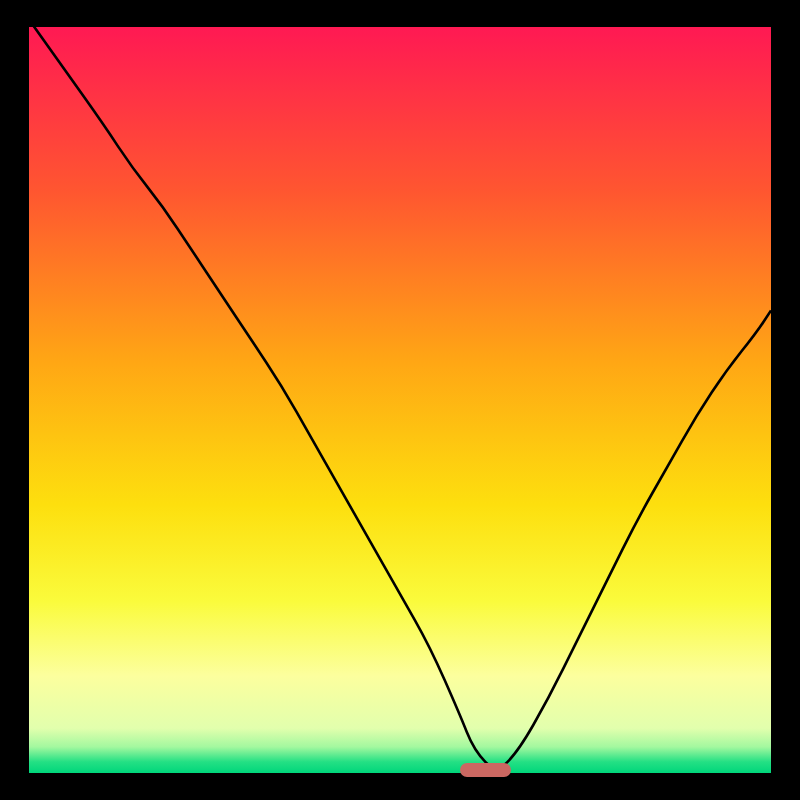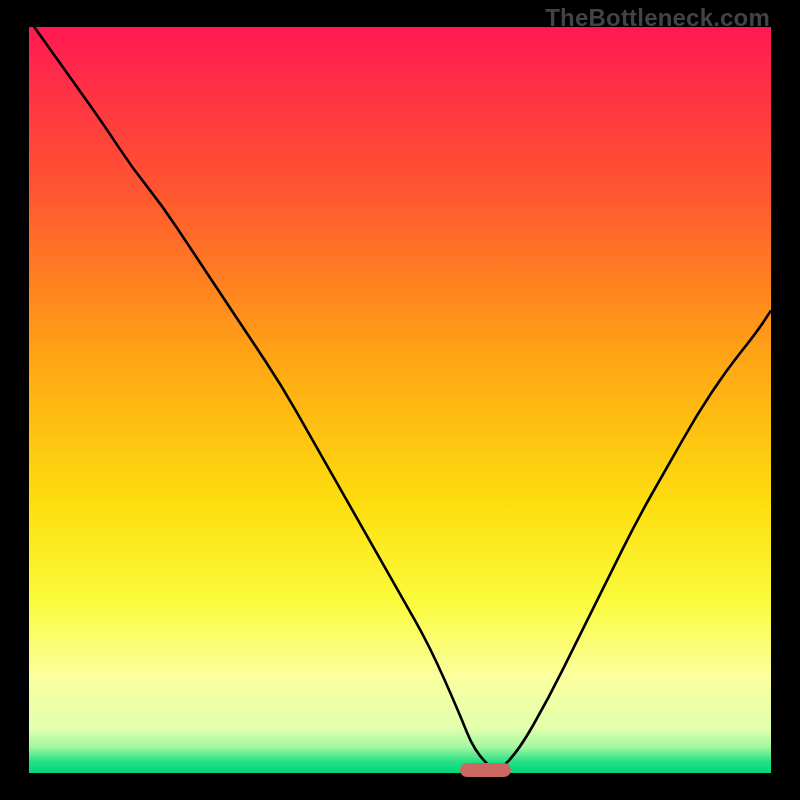--- a/index.html
+++ b/index.html
@@ -77,15 +77,14 @@
       <rect x="0" y="0" width="742" height="746" fill="url(#bg-grad)"></rect>
     </svg>
 
     <svg class="curve-svg" viewBox="0 0 742 746" preserveAspectRatio="none">
       <path id="curve-path" d="M 0 -7.460000000000036 Q 37.1 44.75999999999999 55.650000000000006 70.87 Q 74.2 96.98000000000002 89.04 119.36000000000001 Q 103.88000000000001 141.74 118.72 160.39 Q 133.56 179.03999999999996 148.4 201.42000000000002 Q 163.24 223.80000000000007 178.08 246.18000000000004 Q 192.92000000000002 268.56 207.76 290.94000000000005 Q 222.6 313.32000000000005 237.44 335.70000000000005 Q 252.28000000000003 358.08 267.12 384.19 Q 281.96 410.3 296.79999999999995 436.40999999999997 Q 311.64 462.52 326.48 488.63 Q 341.32 514.74 356.15999999999997 540.85 Q 371 566.96 385.84000000000003 593.0699999999999 Q 400.68 619.18 415.52 652.75 Q 430.35999999999996 686.32 437.78 704.97 Q 445.2 723.62 456.33 734.81 Q 467.46 746 478.59000000000003 734.81 Q 489.72 723.62 504.56 697.51 Q 519.4 671.4 534.24 641.56 Q 549.08 611.72 563.9200000000001 581.88 Q 578.76 552.04 593.5999999999999 522.2 Q 608.4399999999999 492.36 623.28 466.25 Q 638.12 440.14000000000004 652.96 414.03000000000003 Q 667.8000000000001 387.92 682.64 365.53999999999996 Q 697.4799999999999 343.15999999999997 712.3199999999999 324.51 Q 727.16 305.86 734.5799999999999 294.67 L 742 283.48" fill="none" stroke="#000000" stroke-width="2.6"></path>
     </svg>
 
     <div id="marker" class="marker" style="left: 431.102px; top: 736.302px; width: 50.456px; height: 13.428px; background: rgb(203, 104, 98);"></div>
   </div>
 
-  <div class="watermark">TheBottleneck.com</div>
 
 </div>
 
 </body></html>

